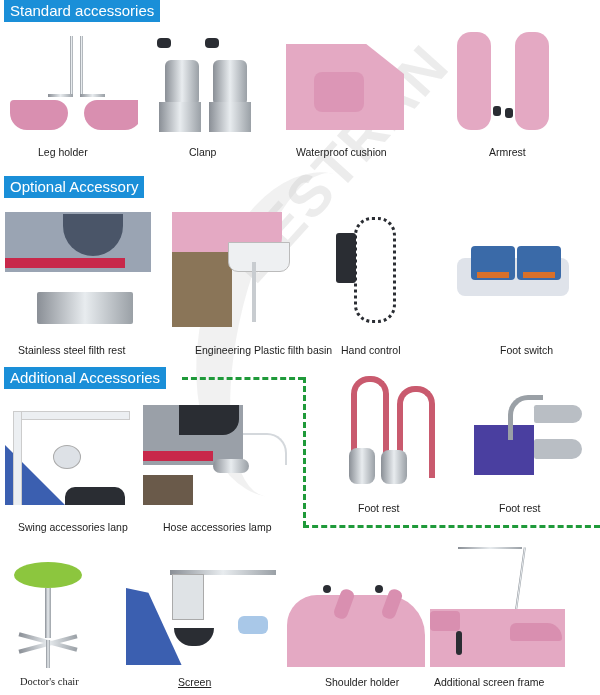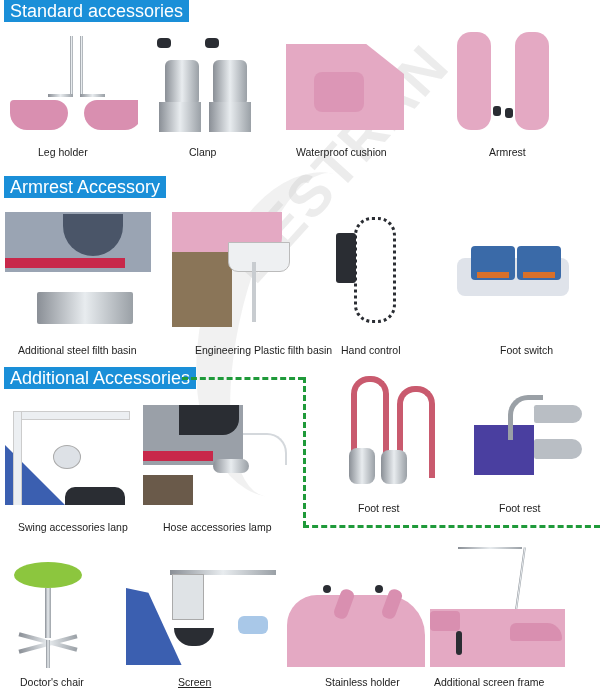--- a/index.html
+++ b/index.html
@@ -1,19 +1,19 @@
 <!DOCTYPE html>
 <html><head>
 <meta charset="utf-8">
 <style>
   html, body { margin:0; padding:0; }
   body { width:600px; height:695px; background:#ffffff; position:relative; overflow:hidden;
          font-family:"Liberation Sans", sans-serif; color:#222; }
   .abs { position:absolute; }
-  .hdr { position:absolute; left:4px; background:#1a8fd8; color:#fff; font-size:18px;
+  .hdr { position:absolute; left:4px; background:#1a8fd8; color:#fff; font-size:15px;
          line-height:22px; padding:0 6px; white-space:nowrap; }
   .cap { position:absolute; font-size:10.5px; color:#222; white-space:nowrap; text-align:center; }
   .photo { position:absolute; overflow:hidden; }
   .dash-h { position:absolute; height:0; border-top:3px dashed #1f9a3a; }
   .dash-v { position:absolute; width:0; border-left:3px dashed #1f9a3a; }
   .watermark { position:absolute; left:215px; top:250px; font-size:58px; font-weight:bold;
                color:rgba(200,200,200,0.35); transform:rotate(-48deg); transform-origin:left top;
                letter-spacing:2px; pointer-events:none; }
   .swoosh { position:absolute; left:200px; top:170px; width:160px; height:330px;
             border-left:38px solid rgba(215,215,215,0.35); border-radius:50%; transform:rotate(12deg); }
@@ -58,29 +58,29 @@
 <div class="cap" style="left:296px; top:146px;">Waterproof cushion</div>
 
 <div class="photo" style="left:455px; top:30px; width:110px; height:106px;">
   <div class="abs pinkL" style="left:2px; top:2px; width:34px; height:98px; border-radius:14px;"></div>
   <div class="abs pinkL" style="left:60px; top:2px; width:34px; height:98px; border-radius:14px;"></div>
   <div class="abs dark" style="left:38px; top:76px; width:8px; height:10px; border-radius:3px;"></div>
   <div class="abs dark" style="left:50px; top:78px; width:8px; height:10px; border-radius:3px;"></div>
 </div>
 <div class="cap" style="left:489px; top:146px;">Armrest</div>
 
-<div class="hdr" style="top:176px;">Armrest Accessory</div>
+<div class="hdr" style="top:176px;">Optional Accessory</div>
 
 <div class="photo" style="left:5px; top:212px; width:146px; height:115px;">
   <div class="abs" style="left:0; top:0; width:146px; height:60px; background:#9aa4b3;"></div>
   <div class="abs dark" style="left:58px; top:2px; width:60px; height:42px; border-radius:0 0 30px 30px; background:#4a5568;"></div>
   <div class="abs" style="left:0; top:46px; width:120px; height:10px; background:#c8284a;"></div>
   <div class="abs steel" style="left:32px; top:80px; width:96px; height:32px; border-radius:2px;"></div>
 </div>
-<div class="cap" style="left:18px; top:344px;">Additional steel filth basin</div>
+<div class="cap" style="left:18px; top:344px;">Stainless steel filth rest</div>
 
 <div class="photo" style="left:172px; top:212px; width:122px; height:115px;">
   <div class="abs pinkL" style="left:0; top:0; width:110px; height:40px; border-radius:0 0 14px 0;"></div>
   <div class="abs" style="left:0; top:40px; width:60px; height:75px; background:#8a7558;"></div>
   <div class="abs" style="left:56px; top:30px; width:60px; height:28px; background:#eef0f2; border:1px solid #bbb; border-radius:0 0 10px 10px;"></div>
   <div class="abs" style="left:80px; top:50px; width:4px; height:60px; background:#c8ccd0;"></div>
 </div>
 <div class="cap" style="left:156px; top:344px;padding-left:39px;">Engineering Plastic filth basin</div>
 
 <div class="photo" style="left:330px; top:215px; width:70px; height:112px;">
@@ -139,39 +139,39 @@
 </div>
 <div class="cap" style="left:499px; top:502px;">Foot rest</div>
 
 <div class="photo" style="left:10px; top:560px; width:75px; height:110px;">
   <div class="abs" style="left:4px; top:2px; width:68px; height:26px; background:#8cc63e; border-radius:50%;"></div>
   <div class="abs steel" style="left:35px; top:28px; width:6px; height:50px;"></div>
   <div class="abs steel" style="left:8px; top:80px; width:60px; height:4px; transform:rotate(15deg);"></div>
   <div class="abs steel" style="left:8px; top:82px; width:60px; height:4px; transform:rotate(-15deg);"></div>
   <div class="abs steel" style="left:36px; top:80px; width:4px; height:28px;"></div>
 </div>
-<div class="cap" style="left:20px; top:676px;">Doctor's chair</div>
+<div class="cap" style="left:20px; top:676px;font-family:Liberation Serif, serif;">Doctor's chair</div>
 
 <div class="photo" style="left:126px; top:570px; width:155px; height:95px;">
   <div class="abs blue" style="left:0; top:18px; width:56px; height:78px; clip-path:polygon(0 0,40% 6%,100% 100%,0 100%);"></div>
   <div class="abs steel" style="left:44px; top:0; width:106px; height:5px;"></div>
   <div class="abs" style="left:46px; top:4px; width:30px; height:44px; background:#dfe3e6; border:1px solid #aaa;"></div>
   <div class="abs dark" style="left:48px; top:58px; width:40px; height:18px; border-radius:0 0 20px 20px;"></div>
   <div class="abs" style="left:112px; top:46px; width:30px; height:18px; background:#a9c8e8; border-radius:6px;"></div>
 </div>
 <div class="cap" style="left:178px; top:676px;text-decoration:underline;">Screen</div>
 
 <div class="photo" style="left:287px; top:585px; width:138px; height:82px;">
   <div class="abs pinkL" style="left:0; top:10px; width:138px; height:72px; border-radius:30px 40px 0 0;"></div>
   <div class="abs pink" style="left:50px; top:4px; width:14px; height:30px; border-radius:6px; transform:rotate(20deg);"></div>
   <div class="abs pink" style="left:98px; top:4px; width:14px; height:30px; border-radius:6px; transform:rotate(20deg);"></div>
   <div class="abs dark" style="left:36px; top:0; width:8px; height:8px; border-radius:50%;"></div>
   <div class="abs dark" style="left:88px; top:0; width:8px; height:8px; border-radius:50%;"></div>
 </div>
-<div class="cap" style="left:325px; top:676px;">Stainless holder</div>
+<div class="cap" style="left:325px; top:676px;">Shoulder holder</div>
 
 <div class="photo" style="left:430px; top:545px; width:135px; height:122px;">
   <div class="abs steel" style="left:28px; top:2px; width:64px; height:2px;"></div>
   <div class="abs steel" style="left:88px; top:2px; width:2px; height:84px; transform:rotate(8deg);"></div>
   <div class="abs pinkL" style="left:0; top:64px; width:135px; height:58px;"></div>
   <div class="abs pink" style="left:0; top:66px; width:30px; height:20px; border-radius:4px;"></div>
   <div class="abs pink" style="left:80px; top:78px; width:52px; height:18px; border-radius:8px 20px 4px 4px;"></div>
   <div class="abs dark" style="left:26px; top:86px; width:6px; height:24px; border-radius:3px;"></div>
 </div>
 <div class="cap" style="left:434px; top:676px;">Additional screen frame</div>

